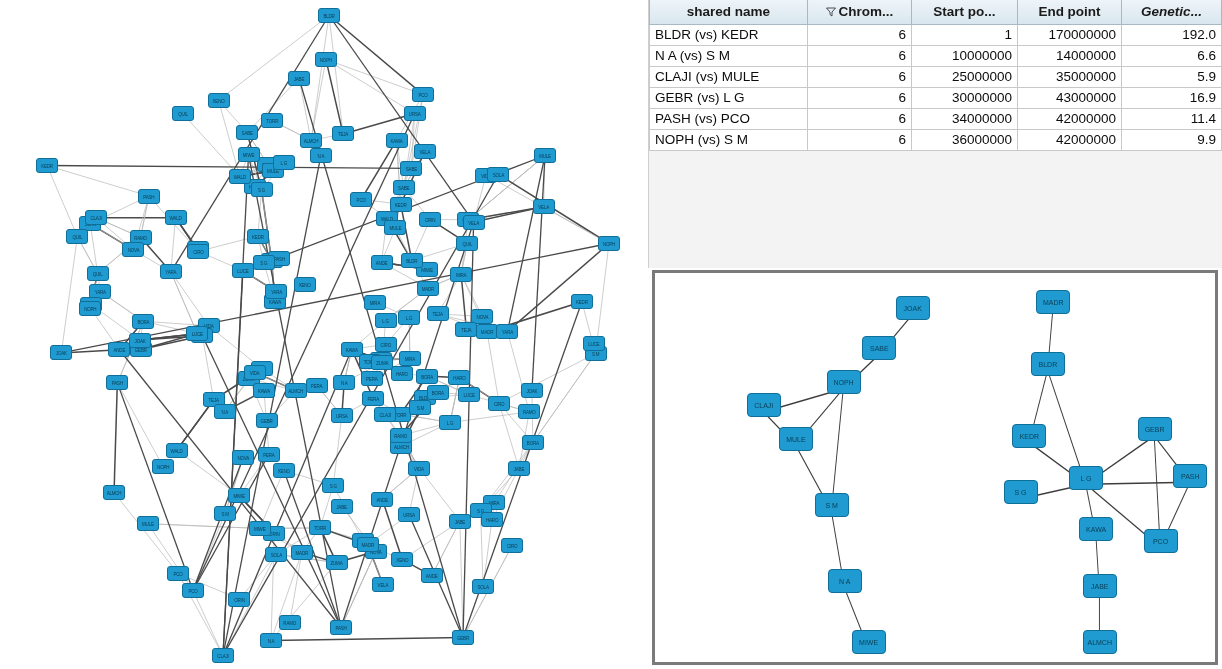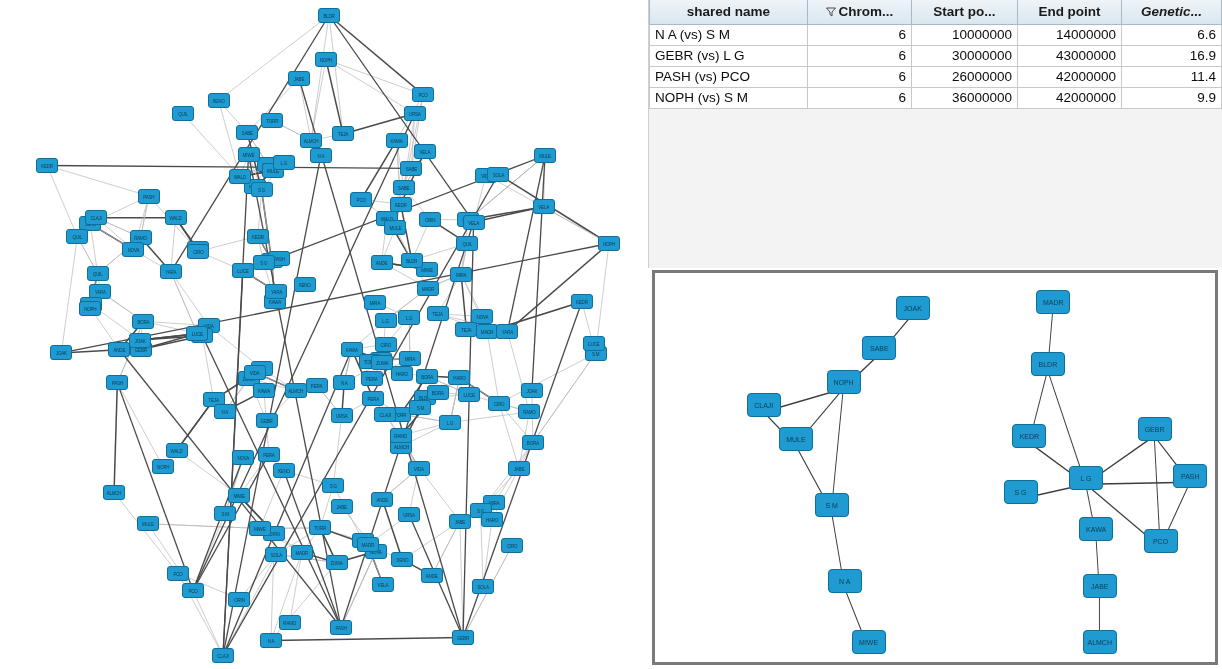--- a/index.html
+++ b/index.html
@@ -676,37 +676,51 @@
         <th class="th-end">
           <span>End point</span>
         </th>
         <th class="th-gen">
           <span>Genetic...</span>
         </th>
       </tr>
     </thead>
     <tbody id="table-body">
         <tr>
+          <td class="name">BLDR (vs) KEDR</td>
+          <td class="num">6</td>
+          <td class="num">1</td>
+          <td class="num">170000000</td>
+          <td class="num">192.0</td>
+        </tr>
+        <tr>
           <td class="name">N A (vs) S M</td>
           <td class="num">6</td>
           <td class="num">10000000</td>
           <td class="num">14000000</td>
           <td class="num">6.6</td>
+        </tr>
+        <tr>
+          <td class="name">CLAJI (vs) MULE</td>
+          <td class="num">6</td>
+          <td class="num">25000000</td>
+          <td class="num">35000000</td>
+          <td class="num">5.9</td>
         </tr>
         <tr>
           <td class="name">GEBR (vs) L G</td>
           <td class="num">6</td>
           <td class="num">30000000</td>
           <td class="num">43000000</td>
           <td class="num">16.9</td>
         </tr>
         <tr>
           <td class="name">PASH (vs) PCO</td>
           <td class="num">6</td>
-          <td class="num">26000000</td>
+          <td class="num">34000000</td>
           <td class="num">42000000</td>
           <td class="num">11.4</td>
         </tr>
         <tr>
           <td class="name">NOPH (vs) S M</td>
           <td class="num">6</td>
           <td class="num">36000000</td>
           <td class="num">42000000</td>
           <td class="num">9.9</td>
         </tr>

